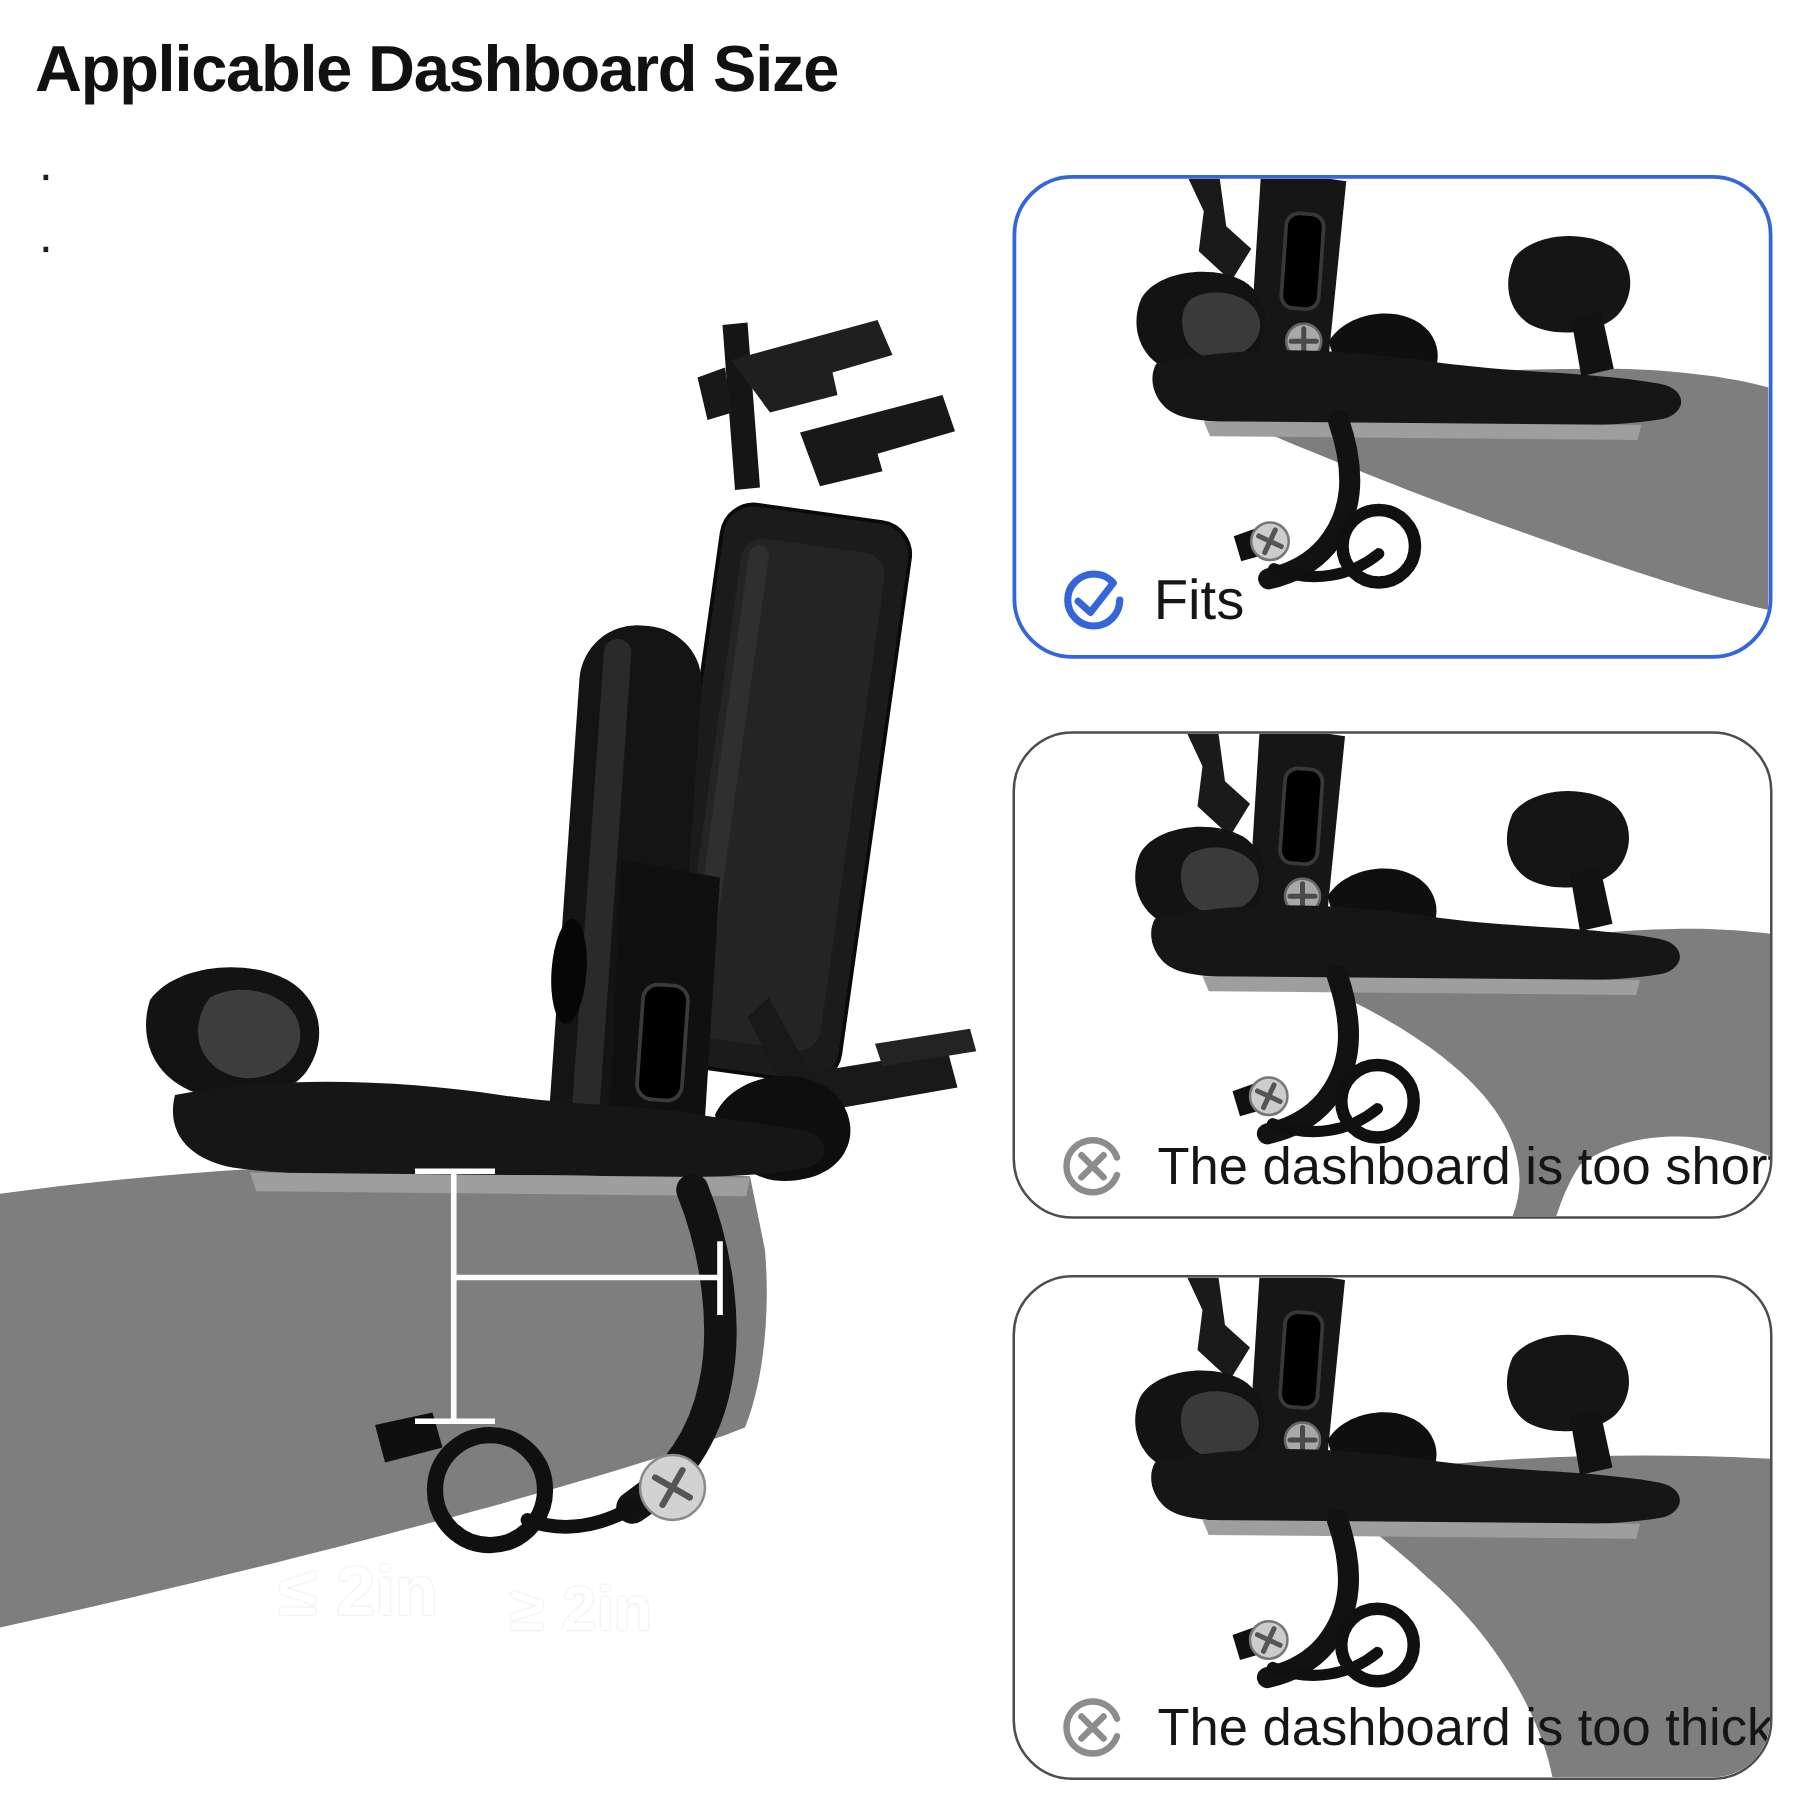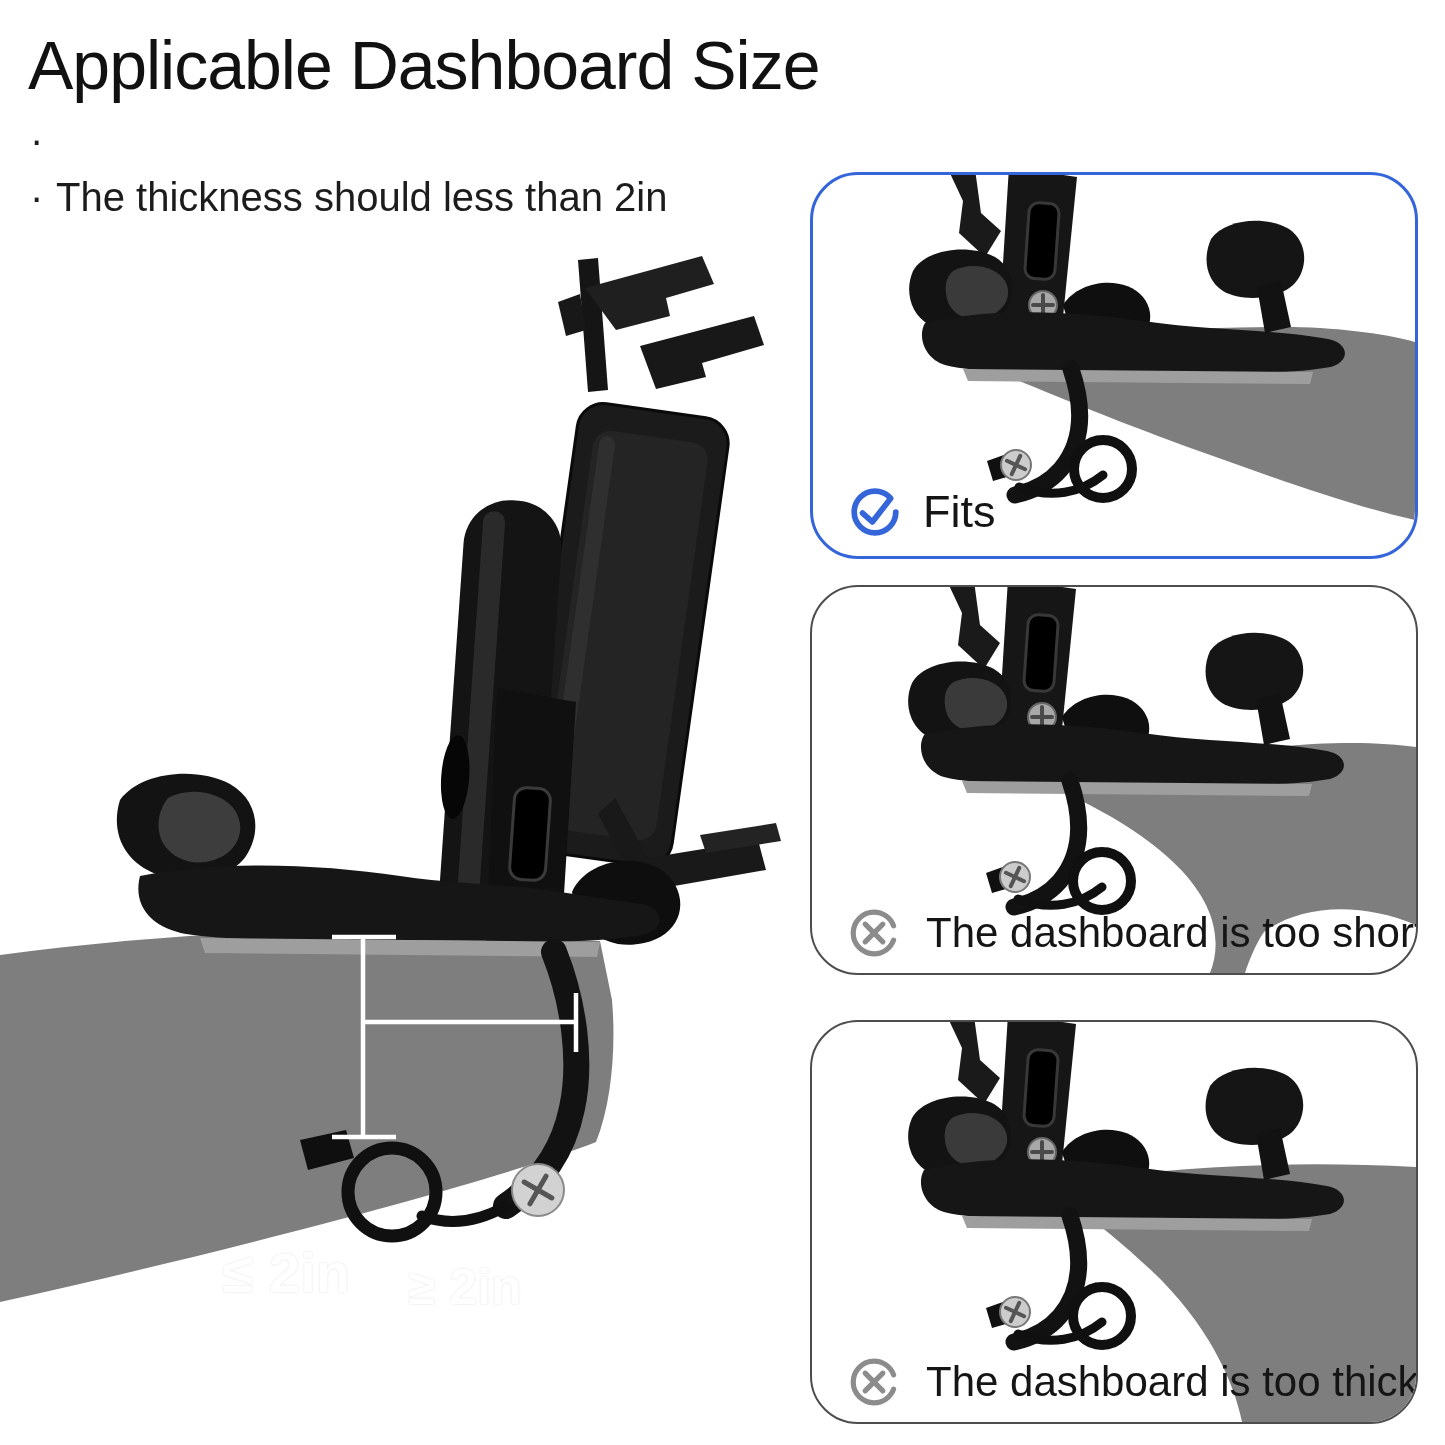--- a/index.html
+++ b/index.html
@@ -2,40 +2,40 @@
 <html><head>
 <meta charset="utf-8">
 <style>
   html,body{margin:0;padding:0;background:#fff;}
   .canvas{
     position:relative;width:1445px;height:1445px;background:#ffffff;overflow:hidden;
     font-family:"Liberation Sans", sans-serif;color:#141414;
   }
   
   .title{
-    position:absolute;left:28px;top:26px;font-size:68px;font-weight:normal;
+    position:absolute;left:28px;top:26px;font-size:52px;font-weight:bold;
     letter-spacing:-1px;color:#111;white-space:nowrap;
   }
   .bullets{position:absolute;left:30px;top:118px;}
   .bullet-line{display:flex;align-items:baseline;height:57px;font-size:40px;color:#1c1c1c;}
   .bullet-line .marker{width:26px;font-size:40px;color:#1c1c1c;}
   
   .main-figure{position:absolute;left:0;top:240px;width:810px;height:1205px;}
   .dim-label{
     position:absolute;color:#ffffff;font-weight:bold;white-space:nowrap;
     text-shadow:0 0 2px rgba(0,0,0,.15);
   }
   .dim-label.thickness{left:178px;top:1000px;width:172px;text-align:right;font-size:56px;}
   .dim-label.depth{left:408px;top:1018px;font-size:50px;}
   
   .panel{
     position:absolute;left:810px;width:608px;background:#fff;border-radius:48px;
     overflow:hidden;box-sizing:border-box;
   }
-  .panel.fits{top:140px;height:387px;border:3px solid #3465d9;margin-top:32px;}
+  .panel.fits{top:140px;height:387px;border:3px solid #3465d9;}
   .panel.short{top:585px;height:390px;border:2px solid #4d4d4d;}
   .panel.thick{top:1020px;height:404px;border:2px solid #4d4d4d;}
   .panel .art{position:absolute;left:0;top:0;width:100%;height:100%;}
   .caption{
     position:absolute;left:36px;bottom:14px;display:flex;align-items:center;gap:26px;
   }
   .caption .cap-icon{width:52px;height:52px;flex:0 0 auto;}
   .caption .cap-text{font-size:42px;color:#151515;white-space:nowrap;}
   .panel.fits .caption{bottom:18px;gap:22px;}
   .panel.fits .cap-text{font-size:45px;}
@@ -77,21 +77,20 @@
     </defs>
   </svg>
 
   <div class="title">Applicable Dashboard Size</div>
   <div class="bullets">
     <div class="bullet-line">
       <span class="marker">·</span>
     </div>
     <div class="bullet-line">
       <span class="marker">·</span>
-      <span>The thickness should less than 2in</span>
     </div>
   </div>
 
   <div class="main-figure">
     <svg width="810" height="1205" viewBox="0 0 810 1205">
 
       <path d="M0,715 C120,699 260,688 365,693 C440,697 520,698 600,701
            L612,760 C616,806 612,862 596,902
            C556,918 480,941 390,966 C280,996 140,1031 0,1062 Z" fill="#7e7e7e"></path>
 

